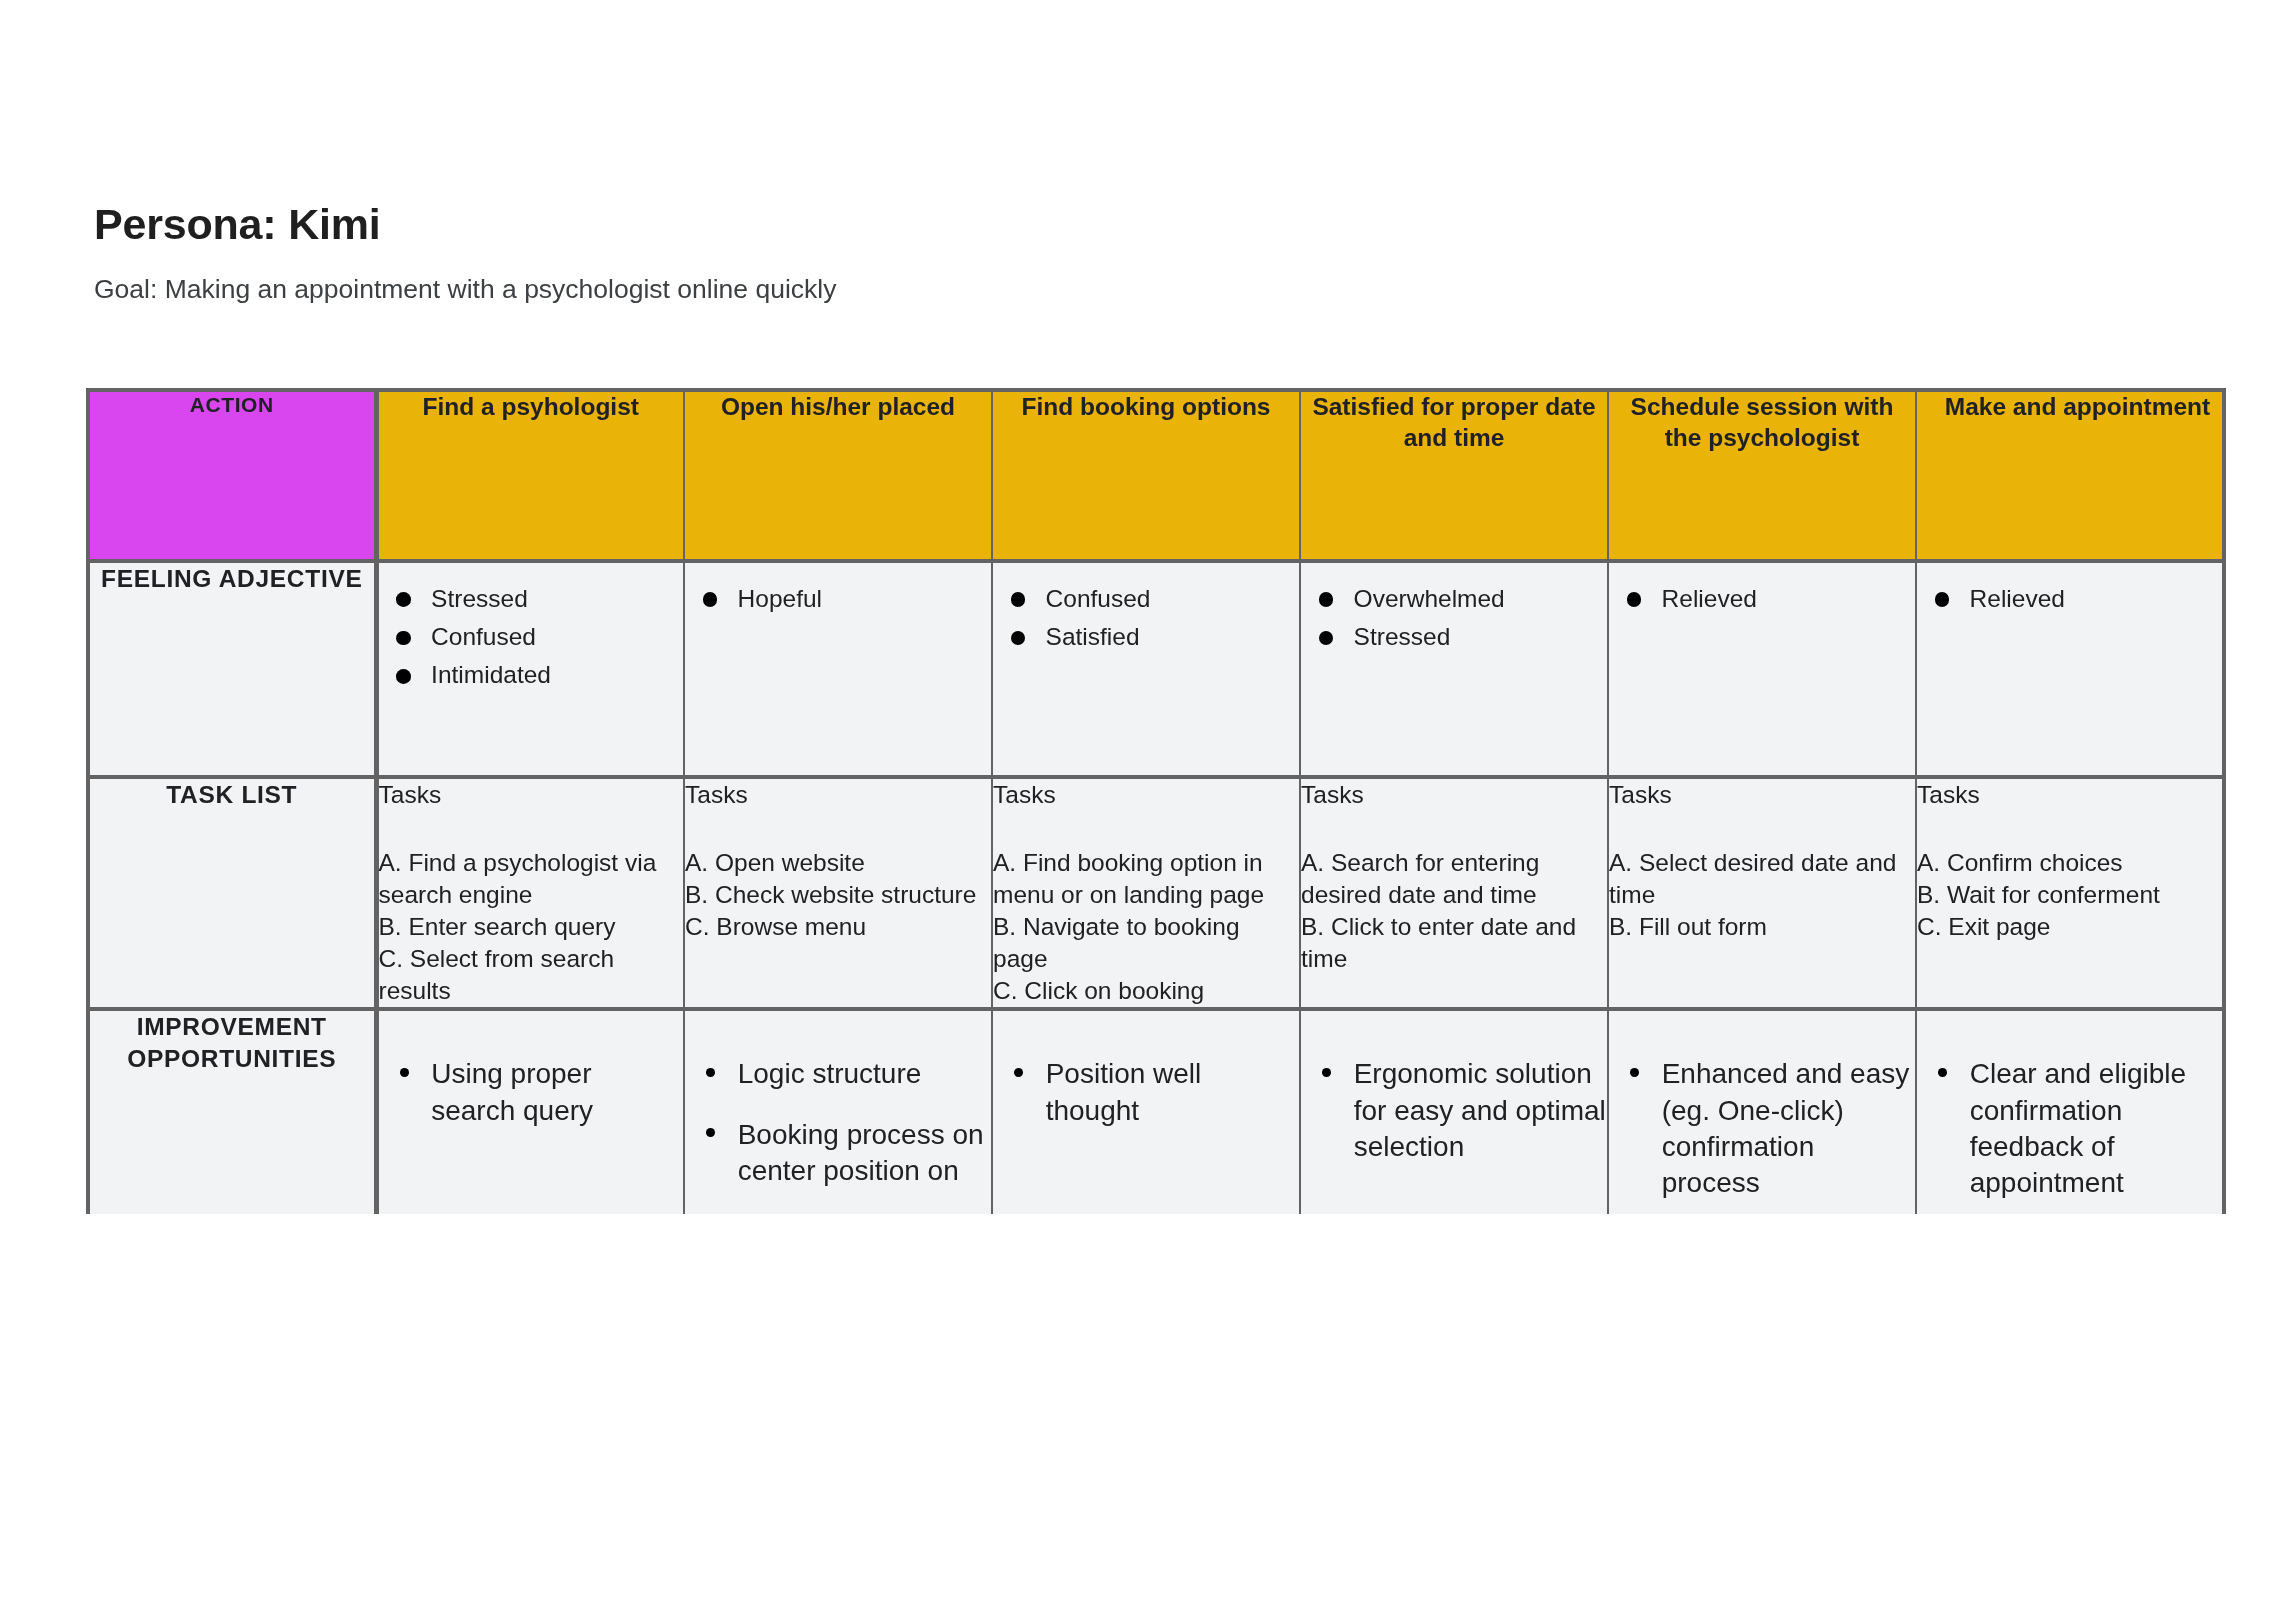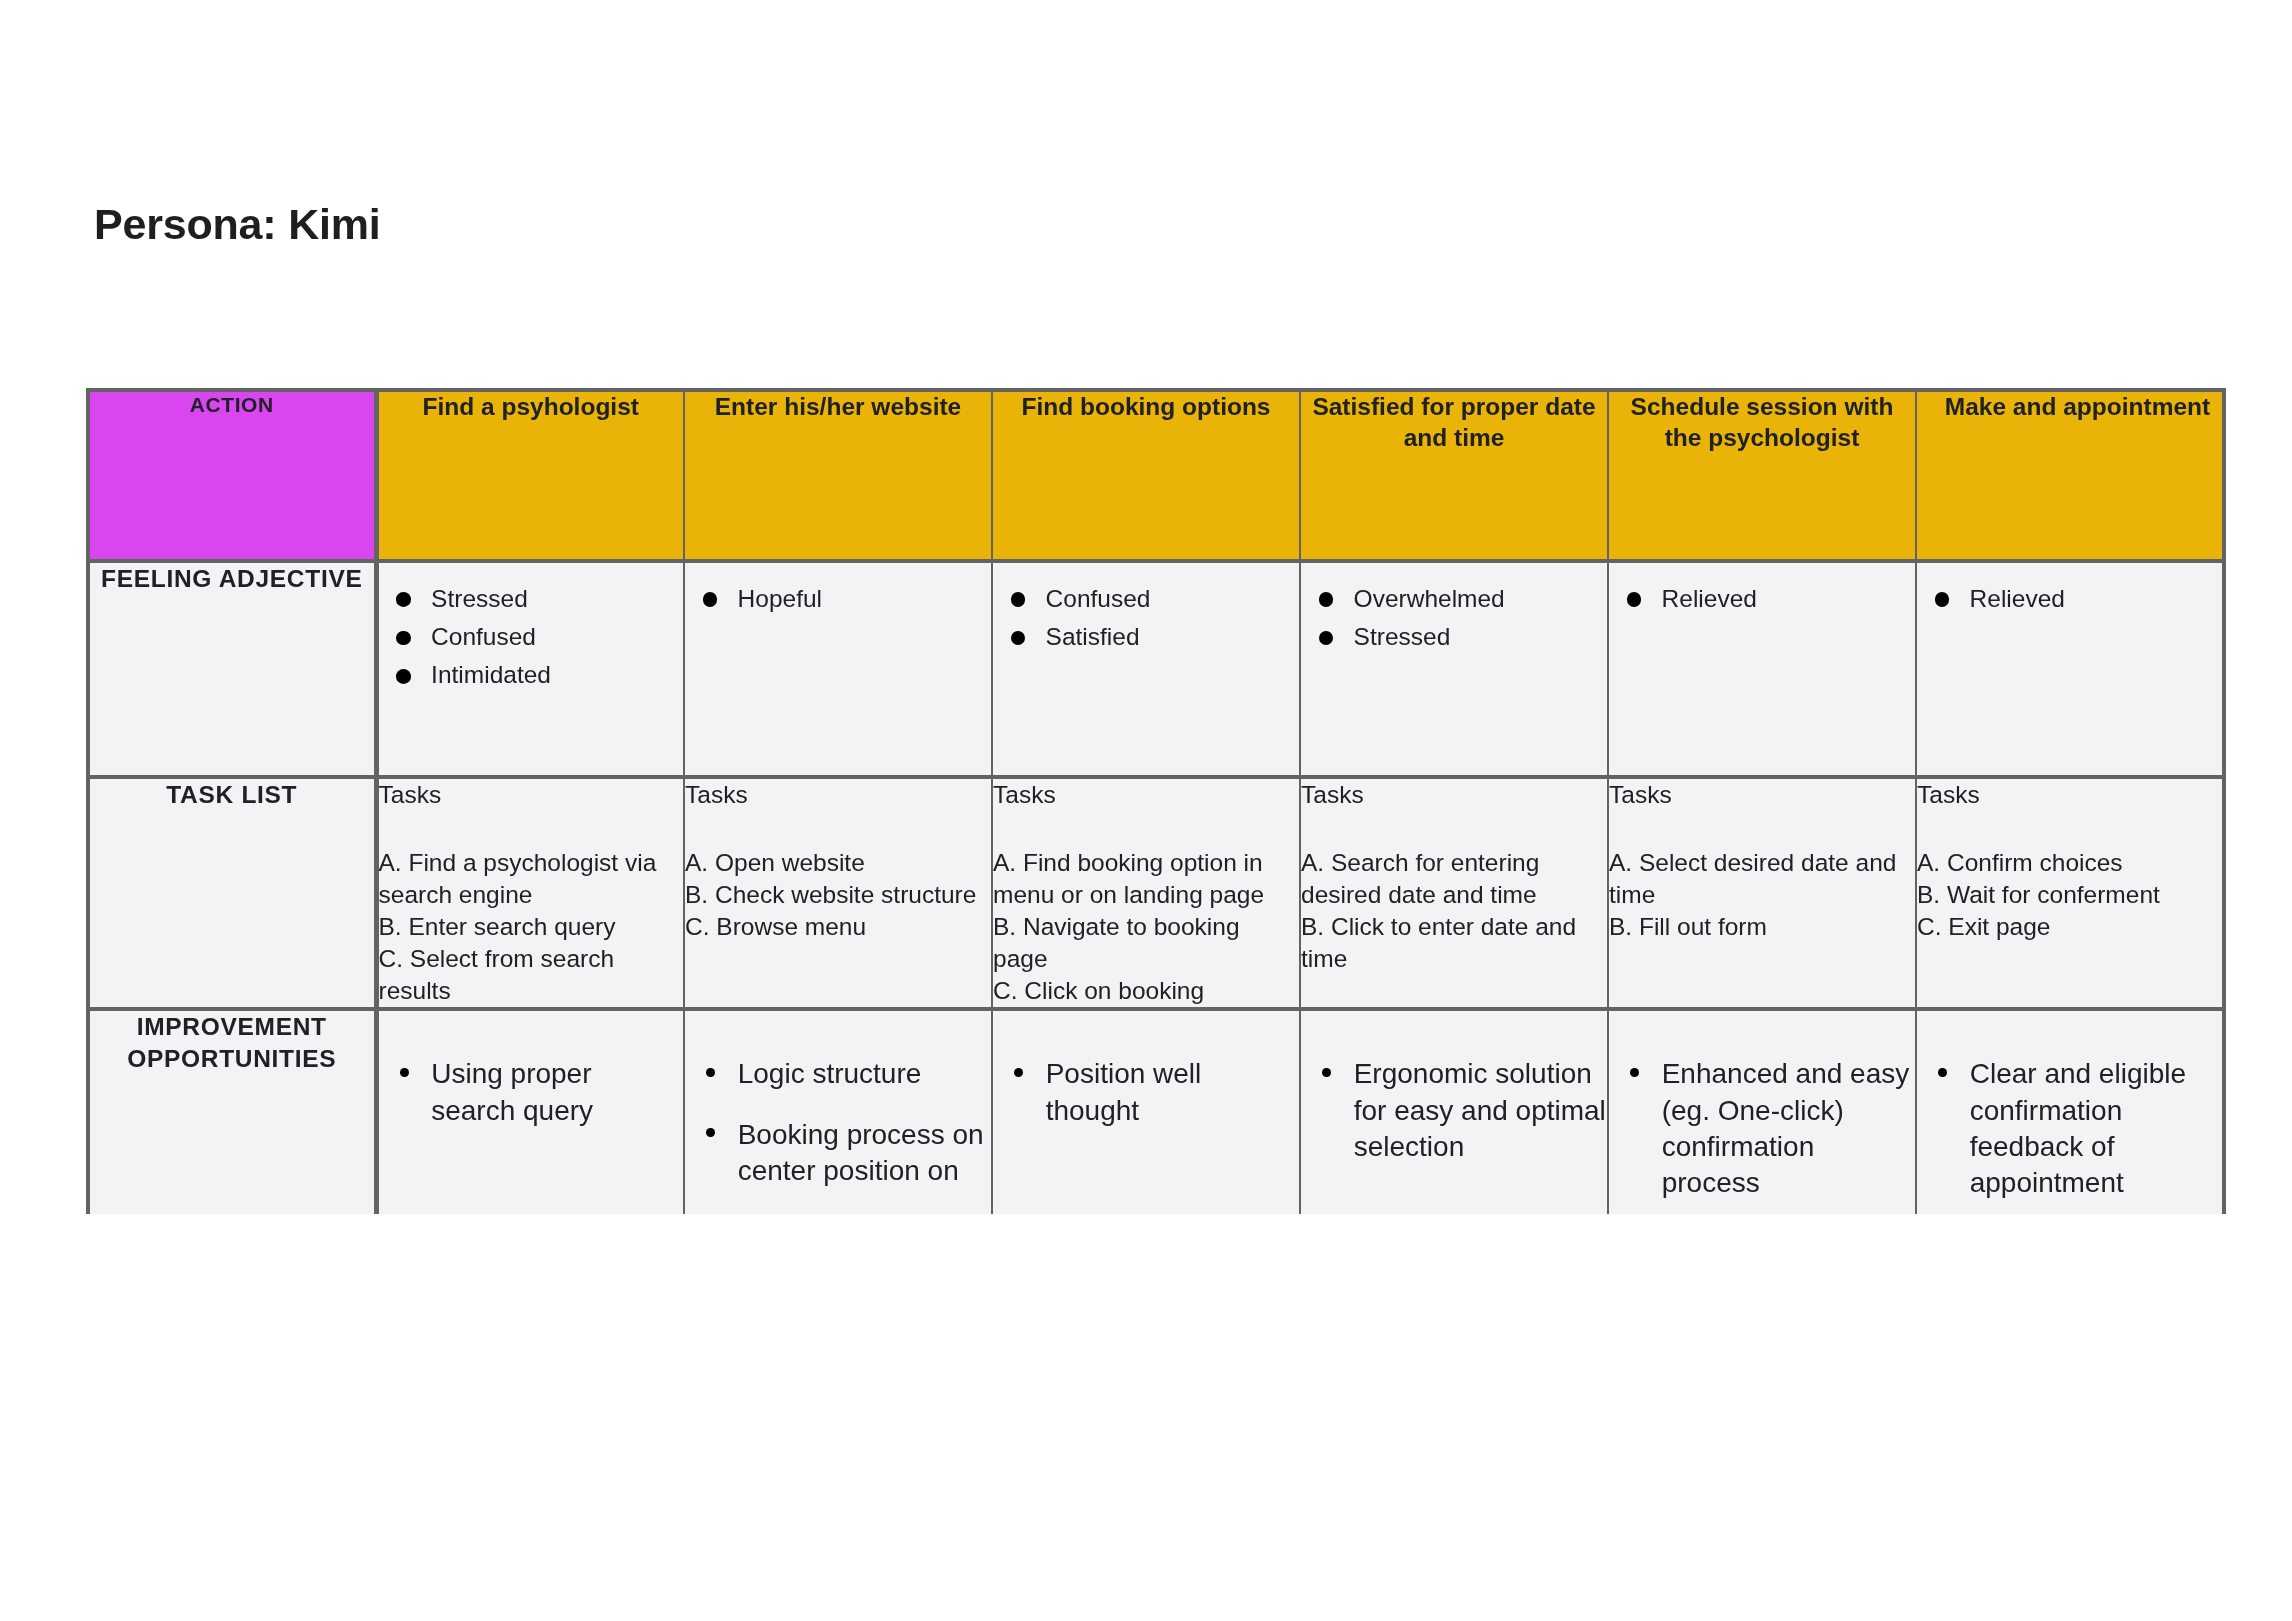--- a/index.html
+++ b/index.html
@@ -184,38 +184,39 @@
     background: #ffffff;
   }
 </style>
 </head>
 <body>
 
 <div class="page">
 
   <div class="heading-block">
     <h1 class="persona-title">Persona: Kimi</h1>
+    <p class="persona-goal">Goal: Making an appointment with a psychologist online quickly</p>
   </div>
 
   <table class="journey-table">
     <colgroup>
       <col class="c-label">
       <col class="c-step">
         <col class="c-step">
         <col class="c-step">
       <col class="c-step">
         <col class="c-step">
         <col class="c-step">
     </colgroup>
     <tbody>
 
       <tr>
         <td class="hdr-cell action-label frame-top frame-left">ACTION</td>
         <td class="hdr-cell step frame-top">Find a psyhologist</td>
-        <td class="hdr-cell step frame-top">Enter his/her website</td>
+        <td class="hdr-cell step frame-top">Open his/her placed</td>
         <td class="hdr-cell step frame-top">Find booking options</td>
         <td class="hdr-cell step frame-top">Satisfied for proper date and time</td>
         <td class="hdr-cell step frame-top">Schedule session with the psychologist</td>
         <td class="hdr-cell step last frame-top frame-right">Make and appointment</td>
       </tr>
 
       <tr class="row-sep feel-row">
         <td class="row-label frame-left">FEELING ADJECTIVE</td>
 
         <td class="body-cell">

